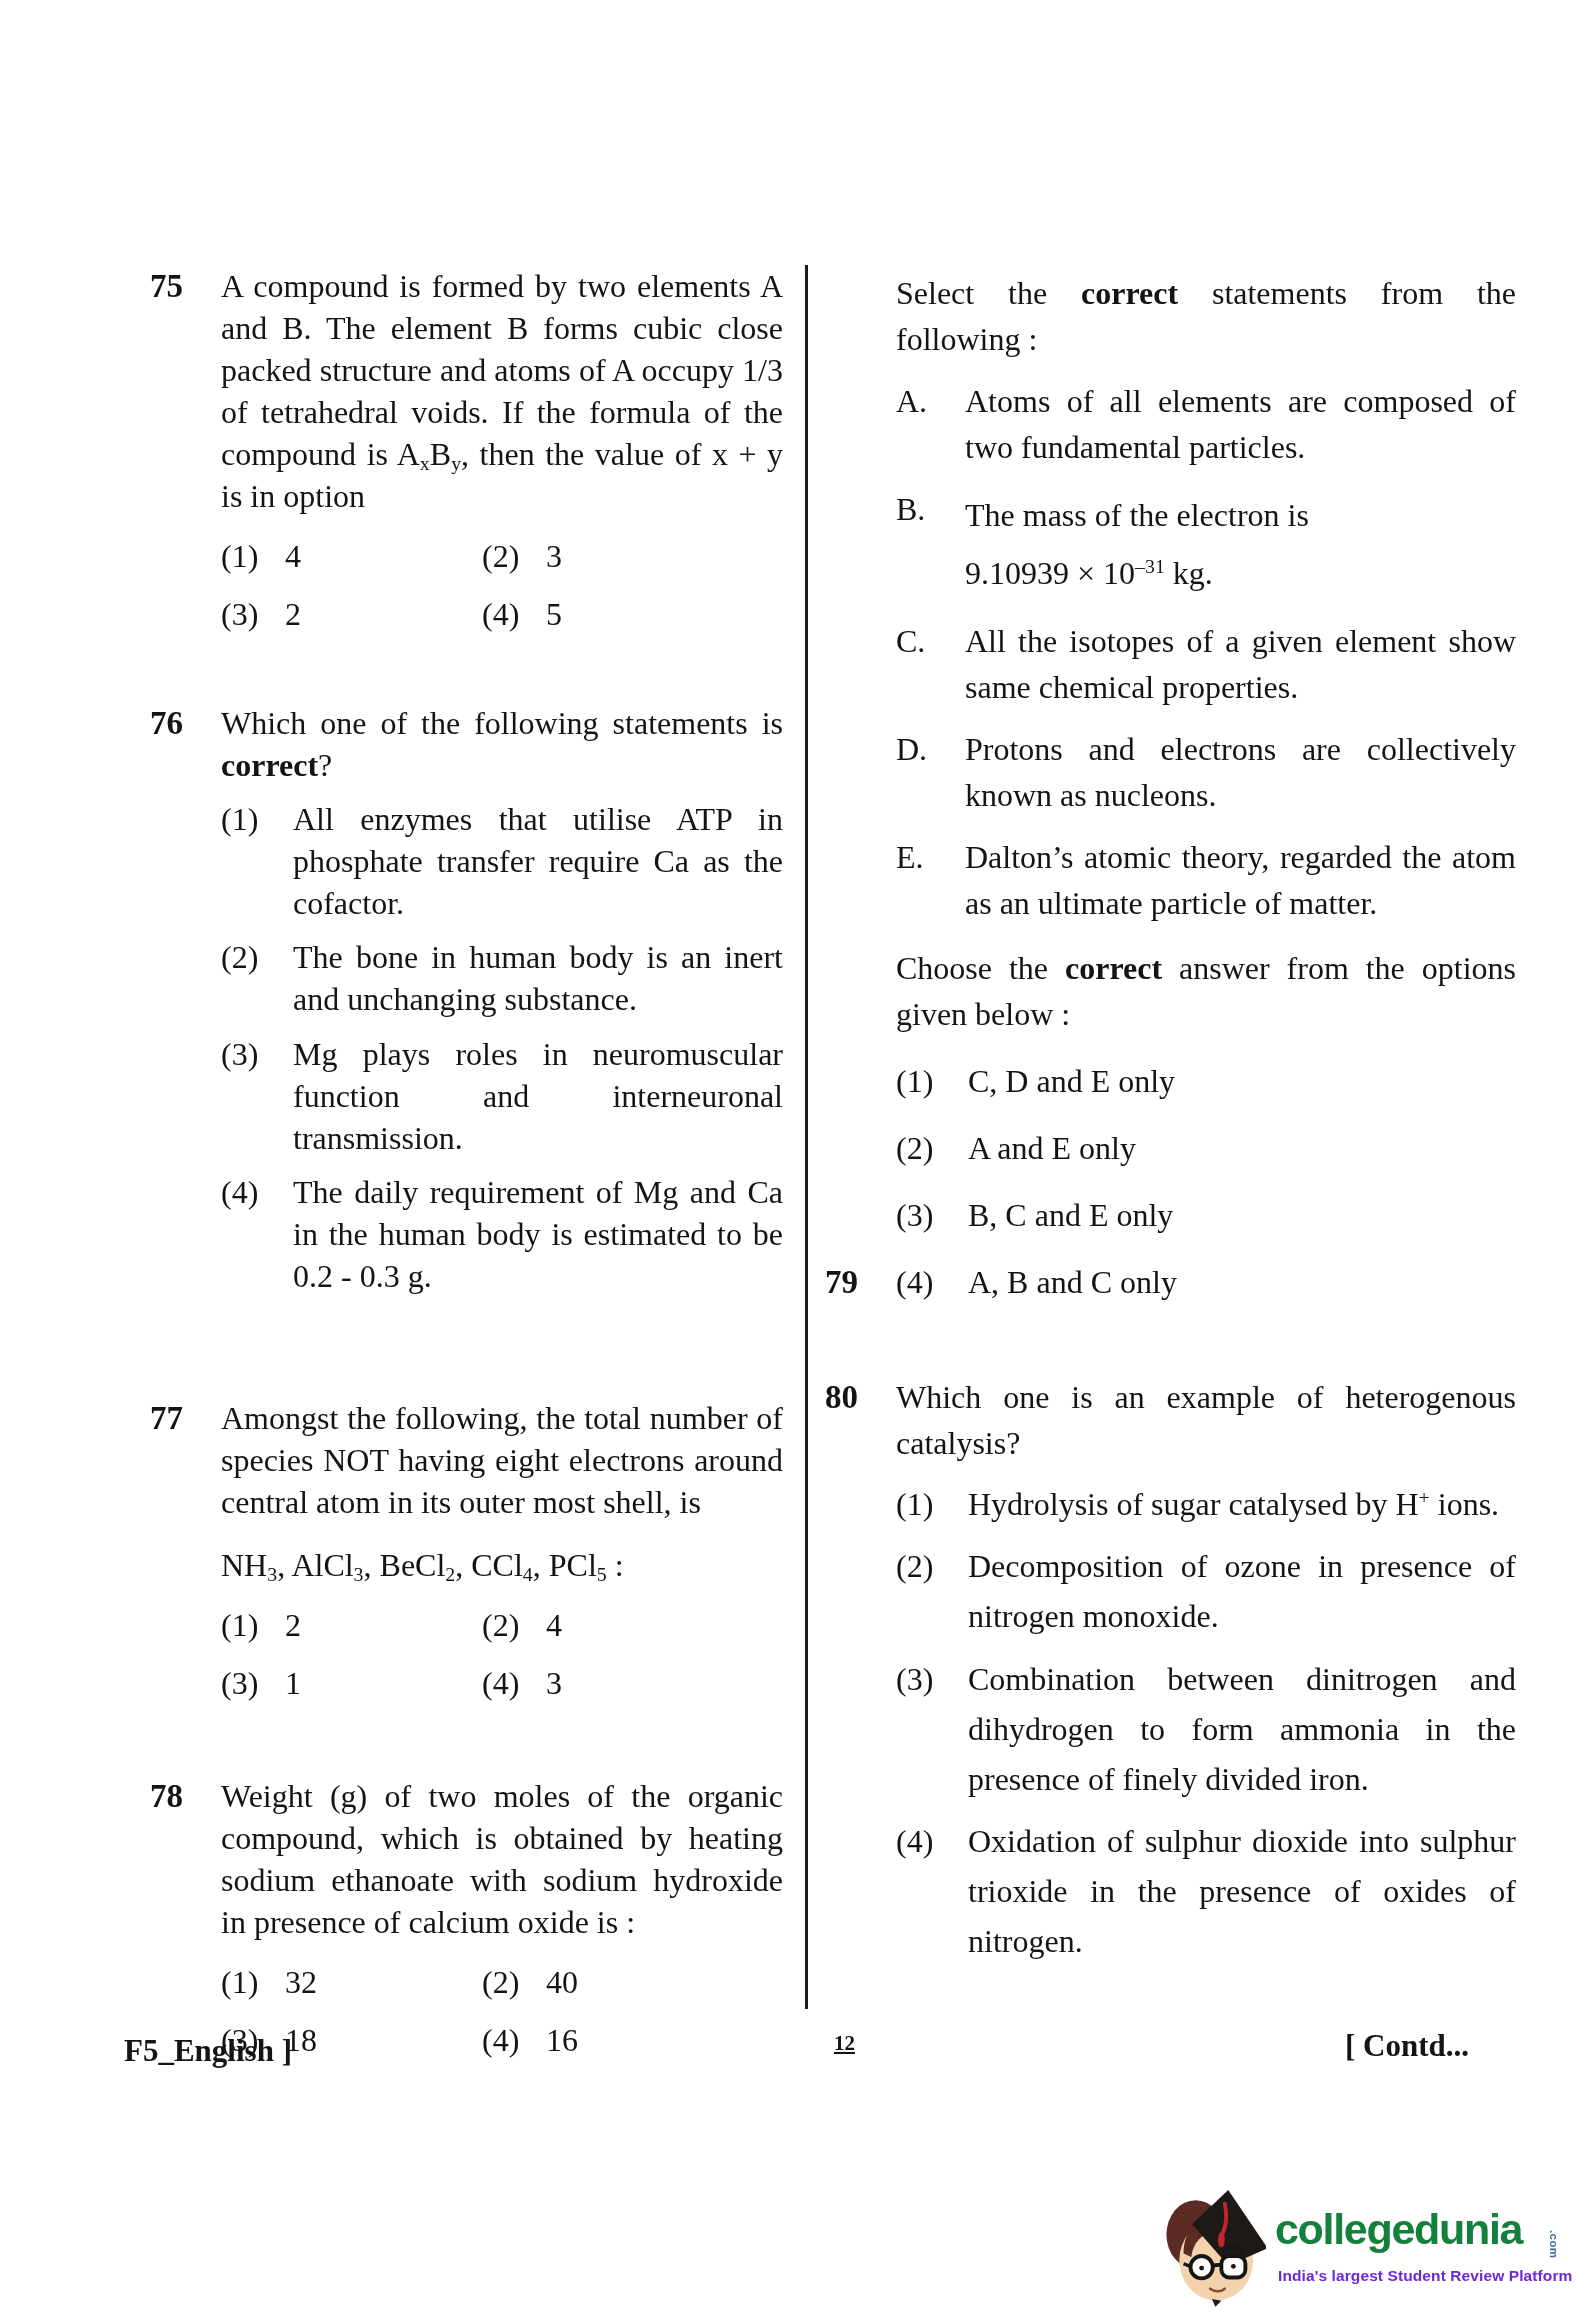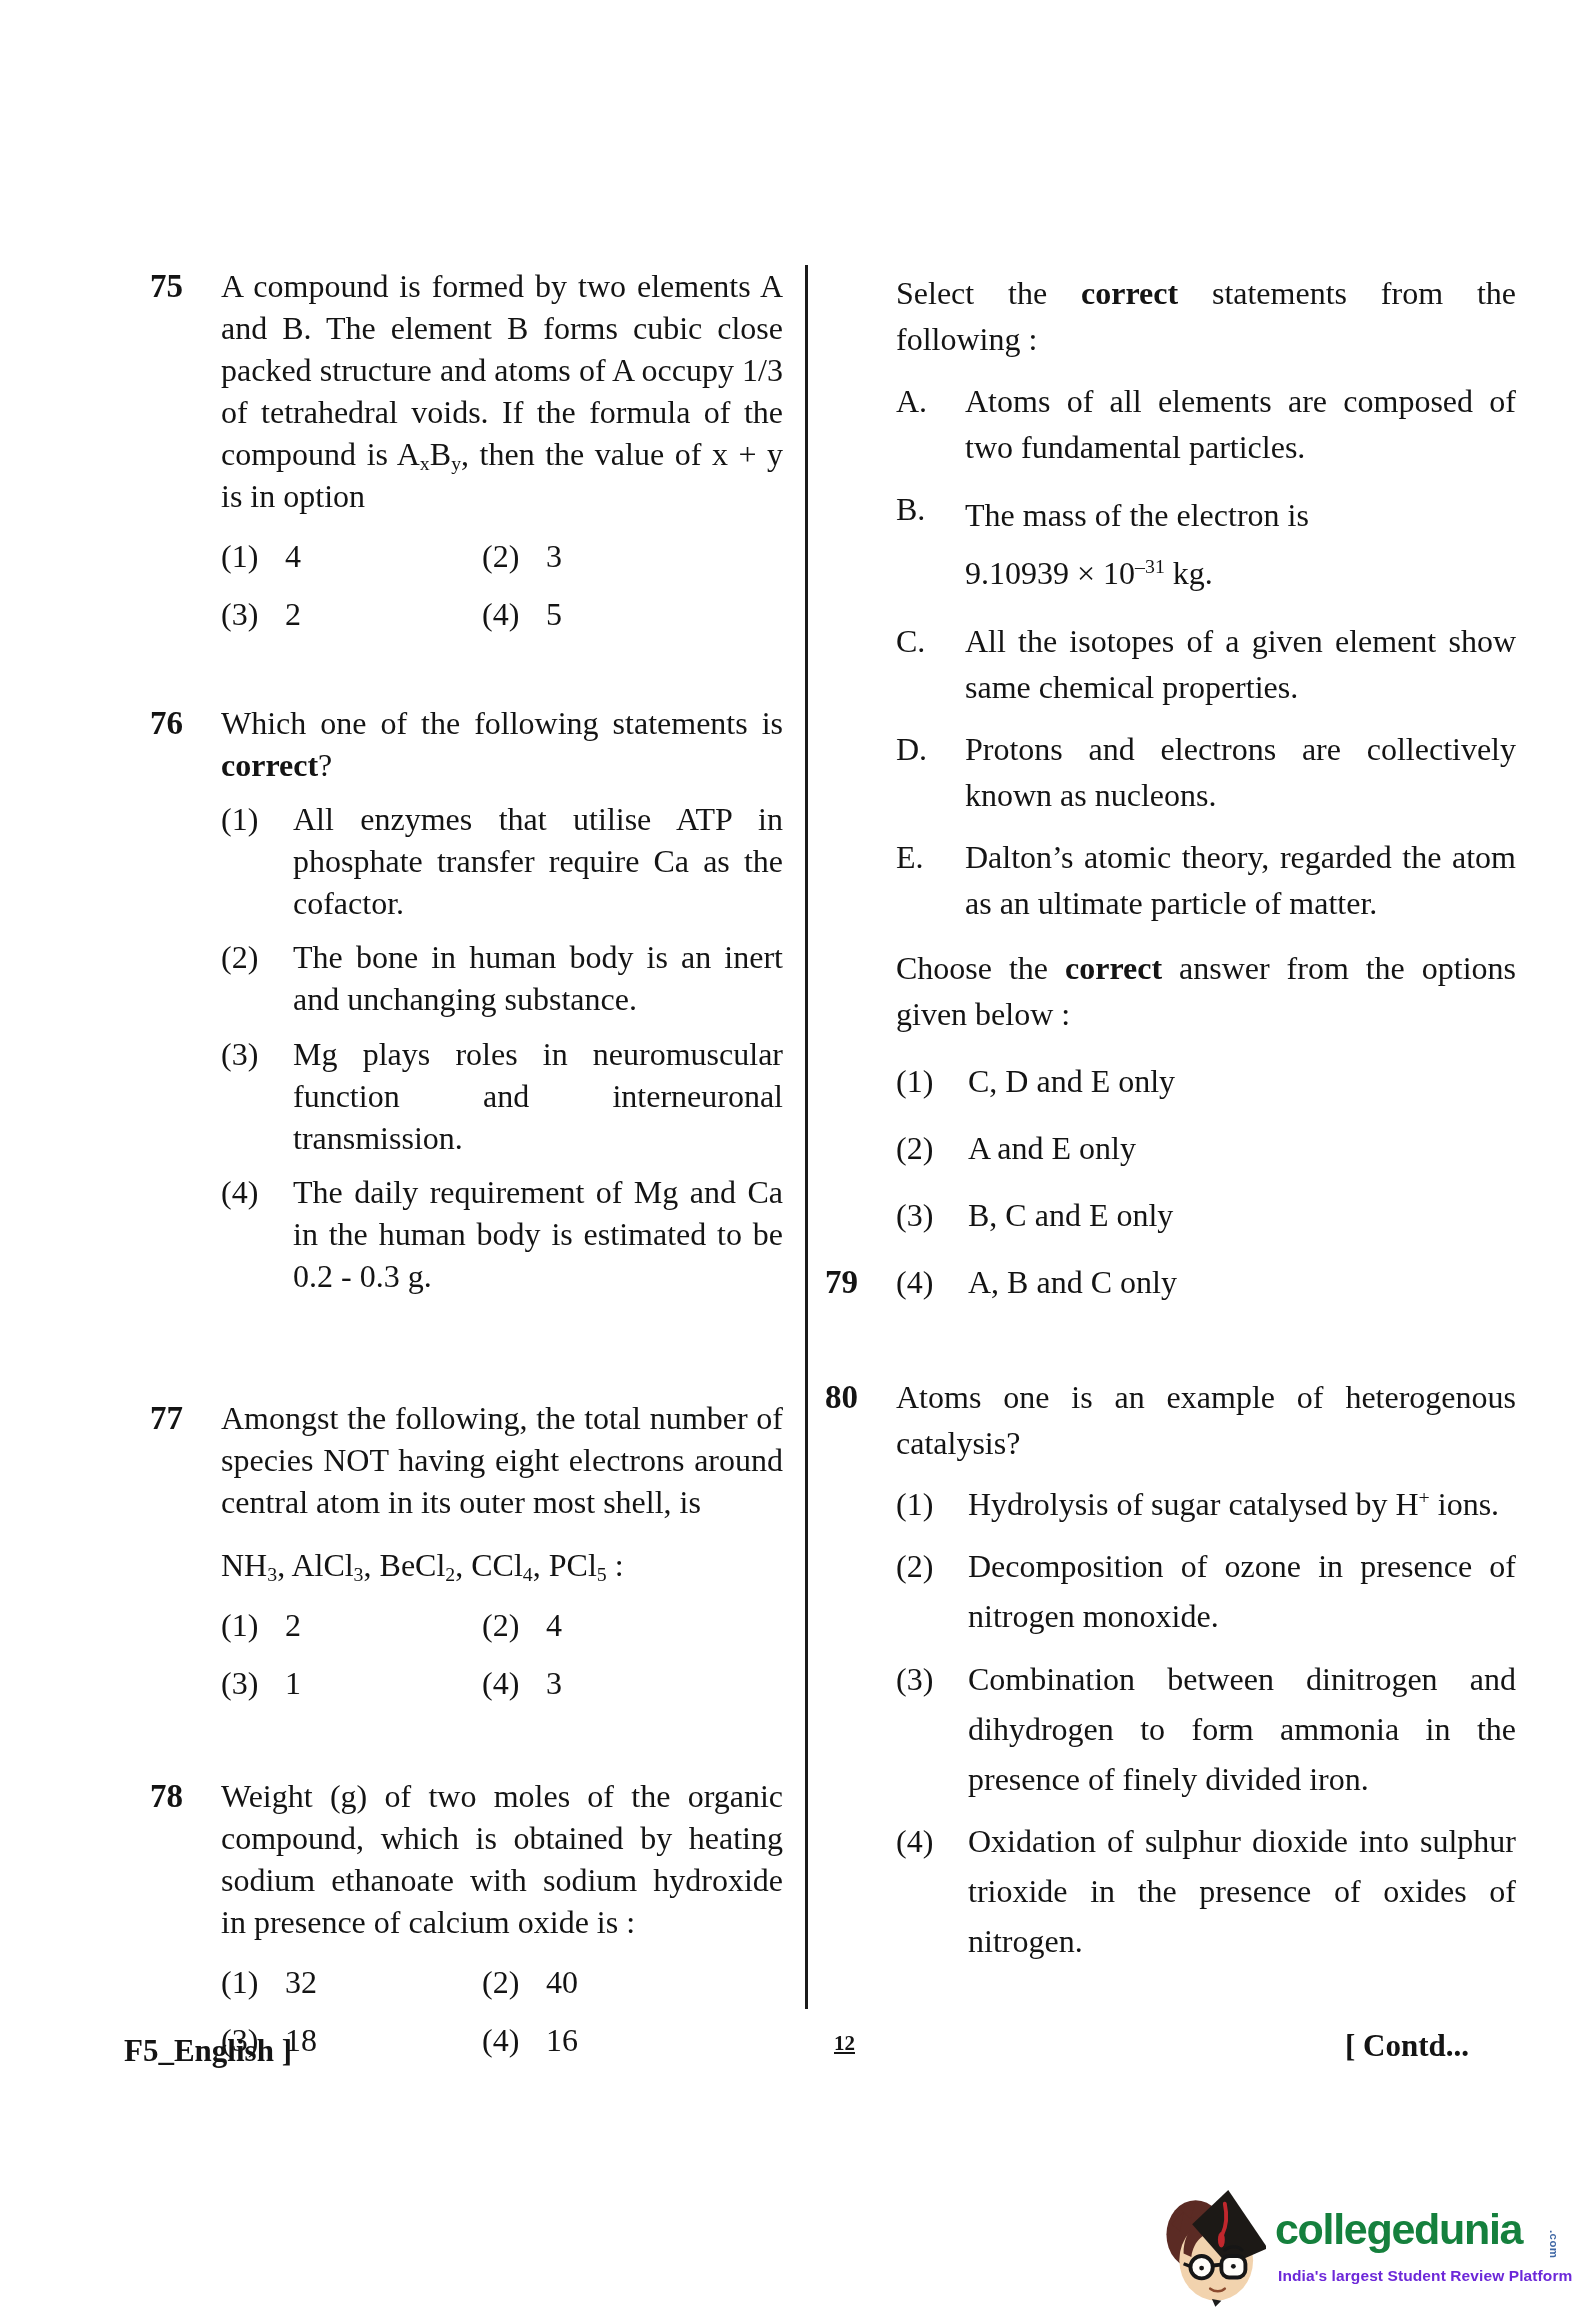--- a/index.html
+++ b/index.html
@@ -252,21 +252,21 @@
             <span class="olabel">(4)</span>
             <span class="otext">A, B and C only</span>
           </div>
       </div>
     </div>
   </section>
 
   <section class="q q80">
     <div class="qnum">80</div>
     <div class="qbody">
-      <p class="qtext">Atoms one is an example of heterogenous catalysis?</p>
+      <p class="qtext">Which one is an example of heterogenous catalysis?</p>
       <div class="optlist opts80">
         <div class="opt">
             <span class="olabel">(1)</span>
             <span class="otext">Hydrolysis of sugar catalysed by H<sup>+</sup> ions.</span>
           </div>
         <div class="opt">
             <span class="olabel">(2)</span>
             <span class="otext">Decomposition of ozone in presence of nitrogen monoxide.</span>
           </div>
         <div class="opt">

